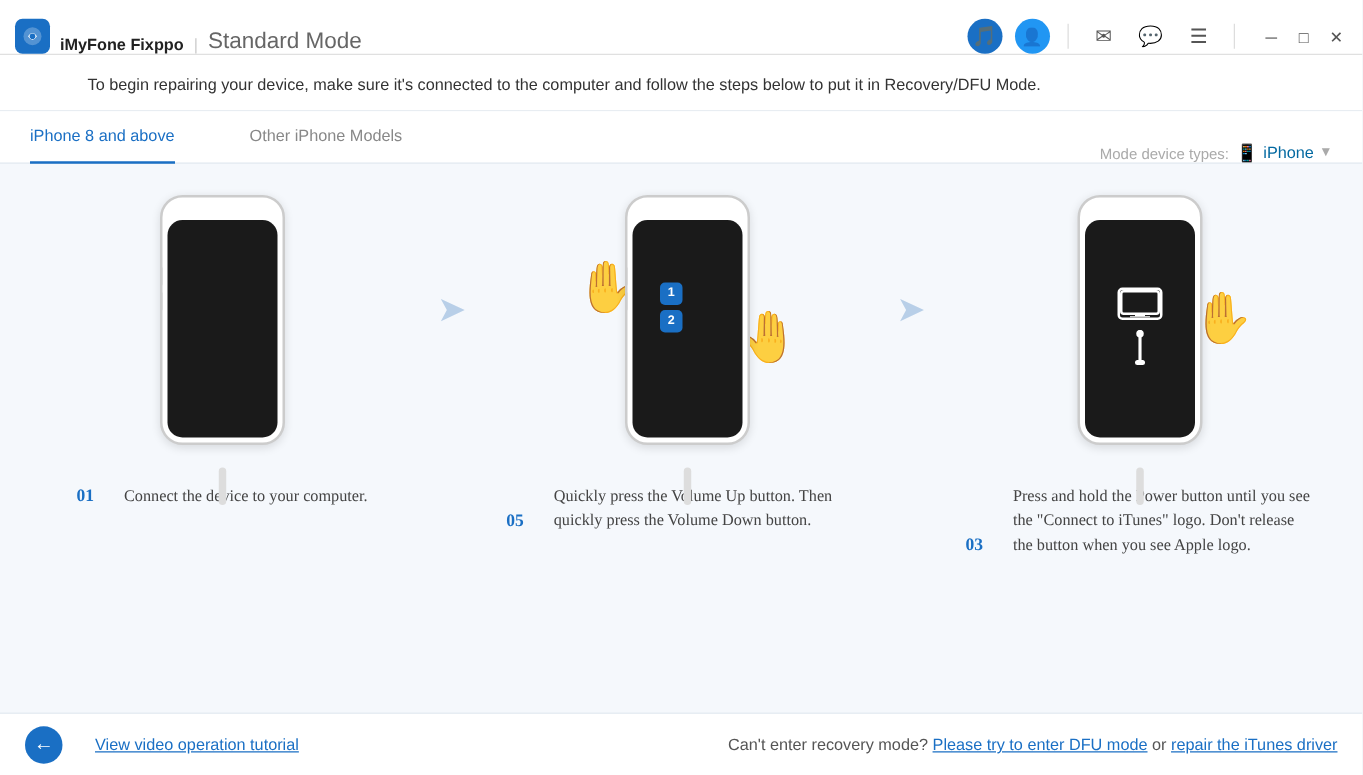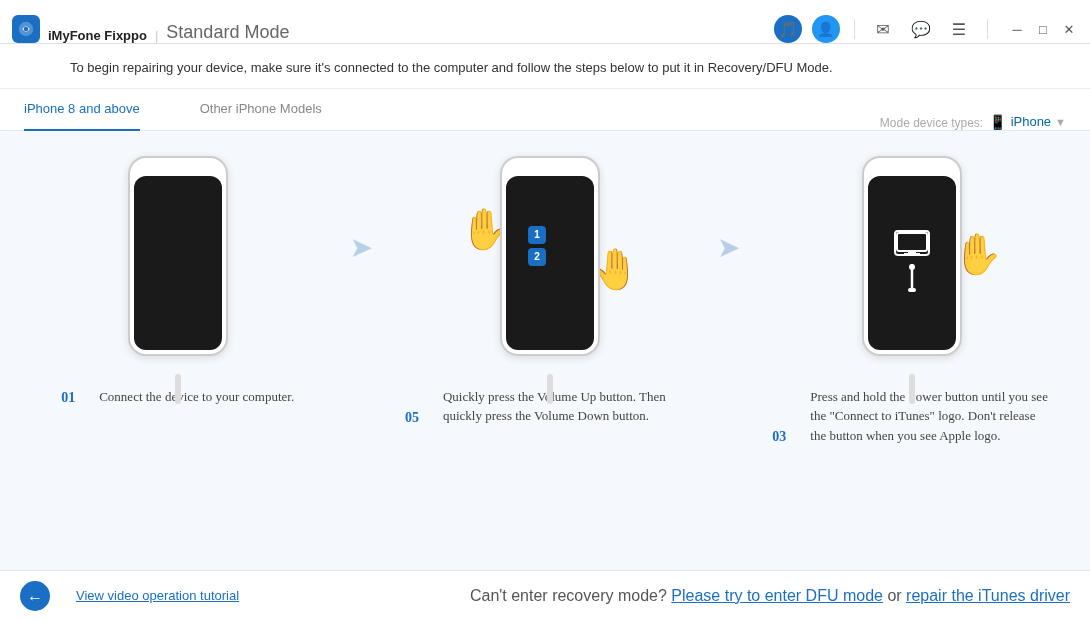--- a/index.html
+++ b/index.html
@@ -253,21 +253,21 @@
     }
     .video-link {
       color: #1a6fc4;
       font-size: 13px;
       text-decoration: underline;
       cursor: pointer;
       margin-left: 16px;
     }
     .footer-spacer { flex: 1; }
     .footer-right {
-      font-size: 16px;
+      font-size: 13px;
       color: #555;
     }
     .footer-right a, .footer-link {
       color: #1a6fc4;
       text-decoration: underline;
       cursor: pointer;
     }
 
     
     .phone-wrapper {

